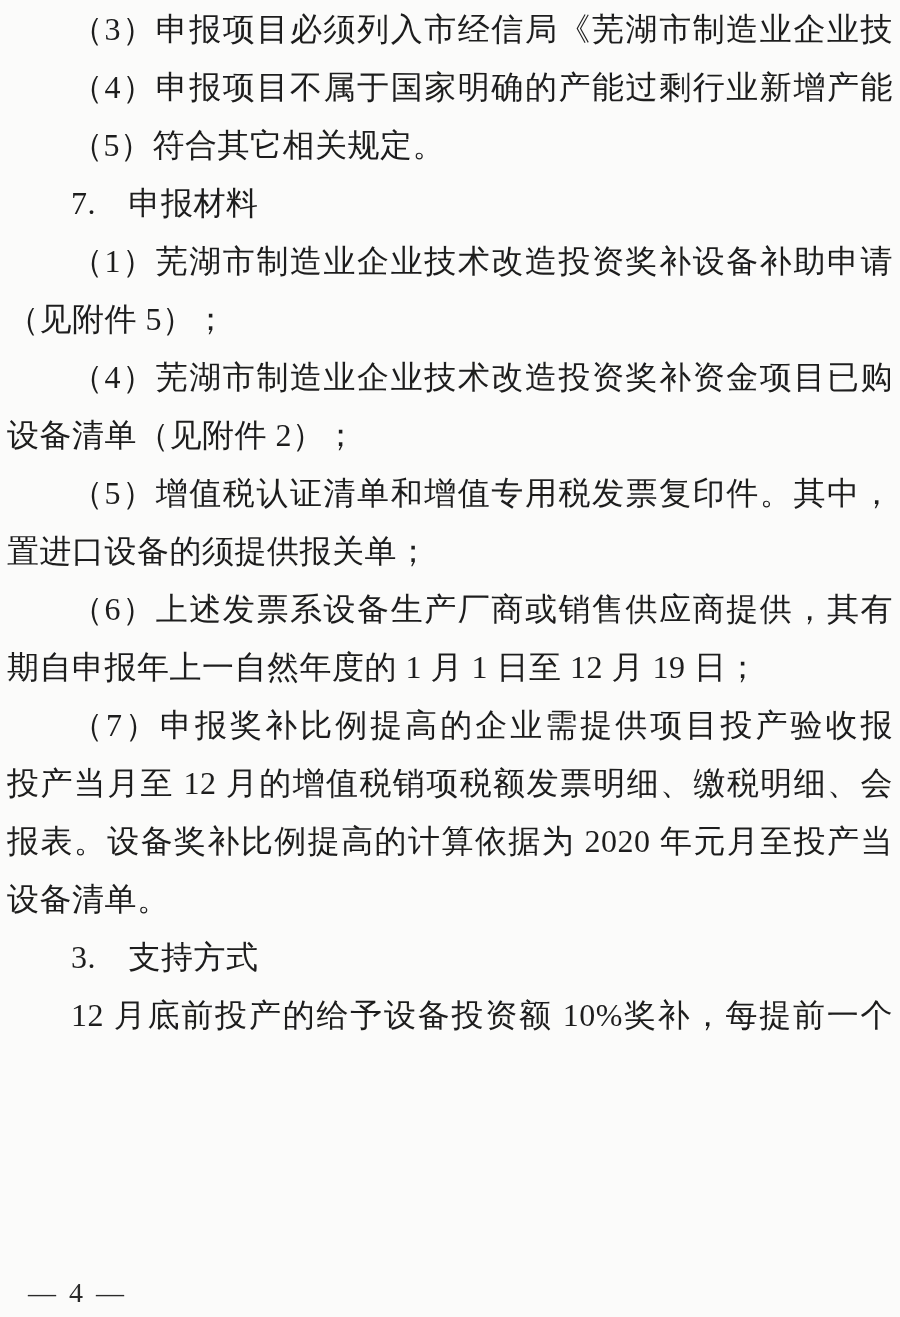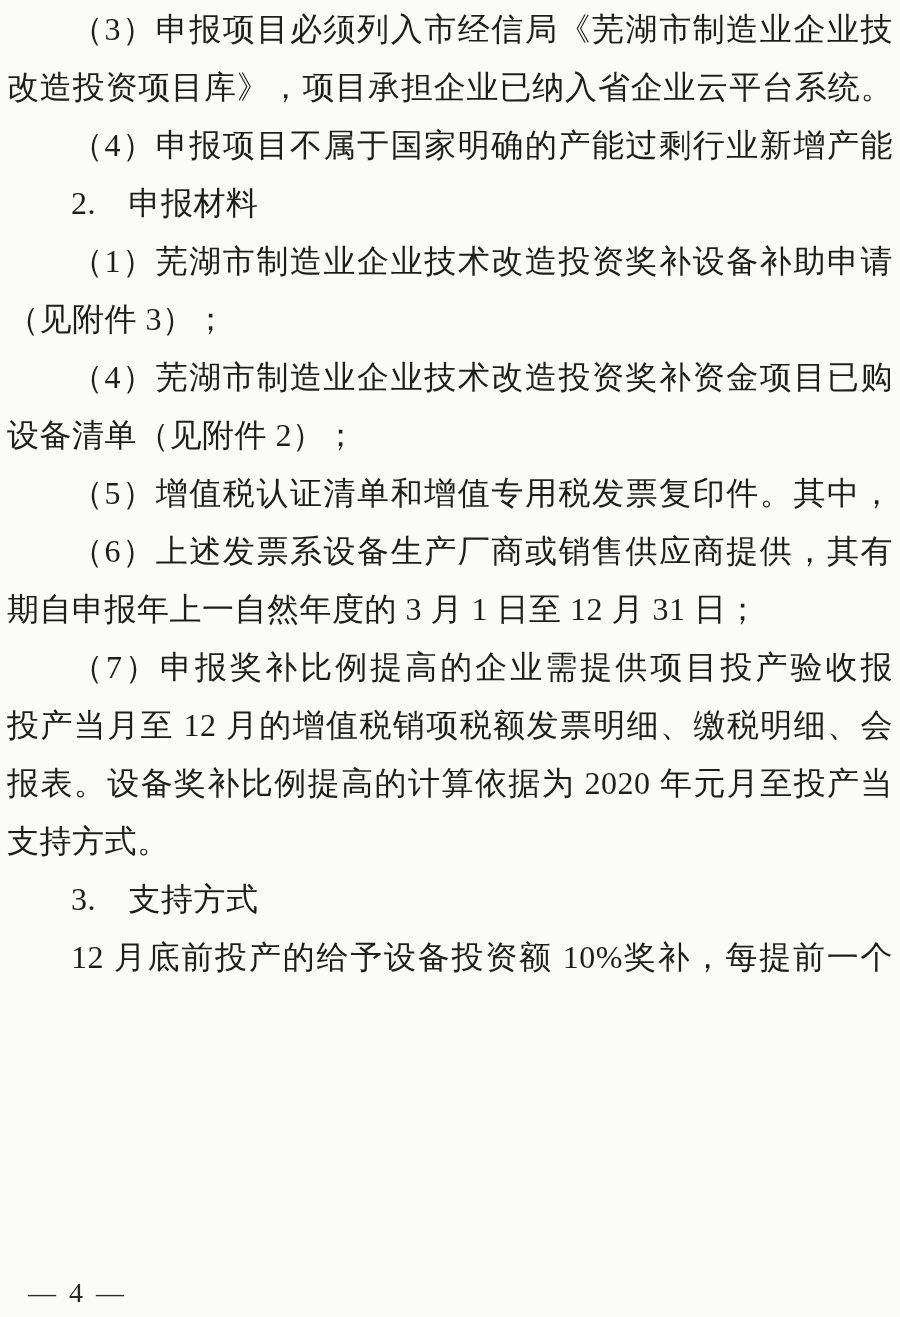--- a/index.html
+++ b/index.html
@@ -51,31 +51,32 @@
     letter-spacing: 3px;
     color: #2a2a2a;
   }
 </style>
 </head>
 <body style="background: rgb(251, 251, 250); color: rgb(29, 29, 29);">
 
 <div class="page">
   <div class="content">
       <div class="line indent just">（3）申报项目必须列入市经信局《芜湖市制造业企业技术</div>
-      <div class="line just">改造投资项目库》，项目承担企业已纳入省企业云平台系统。</div>
       <div class="line indent just">（4）申报项目不属于国家明确的产能过剩行业新增产能项</div>
-      <div class="line indent">2.　申报材料</div>
+      <div class="line indent">（5）符合其它相关规定。</div>
+      <div class="line indent">7.　申报材料</div>
       <div class="line indent just">（1）芜湖市制造业企业技术改造投资奖补设备补助申请表</div>
-      <div class="line">（见附件 3）；</div>
+      <div class="line">（见附件 5）；</div>
       <div class="line indent just">（4）芜湖市制造业企业技术改造投资奖补资金项目已购置</div>
       <div class="line">设备清单（见附件 2）；</div>
       <div class="line indent just">（5）增值税认证清单和增值专用税发票复印件。其中，购</div>
+      <div class="line">置进口设备的须提供报关单；</div>
       <div class="line indent just">（6）上述发票系设备生产厂商或销售供应商提供，其有效</div>
-      <div class="line">期自申报年上一自然年度的 3 月 1 日至 12 月 31 日；</div>
+      <div class="line">期自申报年上一自然年度的 1 月 1 日至 12 月 19 日；</div>
       <div class="line indent just">（7）申报奖补比例提高的企业需提供项目投产验收报告，</div>
       <div class="line just">投产当月至 12 月的增值税销项税额发票明细、缴税明细、会计</div>
       <div class="line just">报表。设备奖补比例提高的计算依据为 2020 年元月至投产当月</div>
-      <div class="line">支持方式。</div>
+      <div class="line">设备清单。</div>
       <div class="line indent">3.　支持方式</div>
       <div class="line indent just">12 月底前投产的给予设备投资额 10%奖补，每提前一个月</div>
     </div>
   <div class="footer">— 4 —</div>
 </div>
 
 </body></html>

